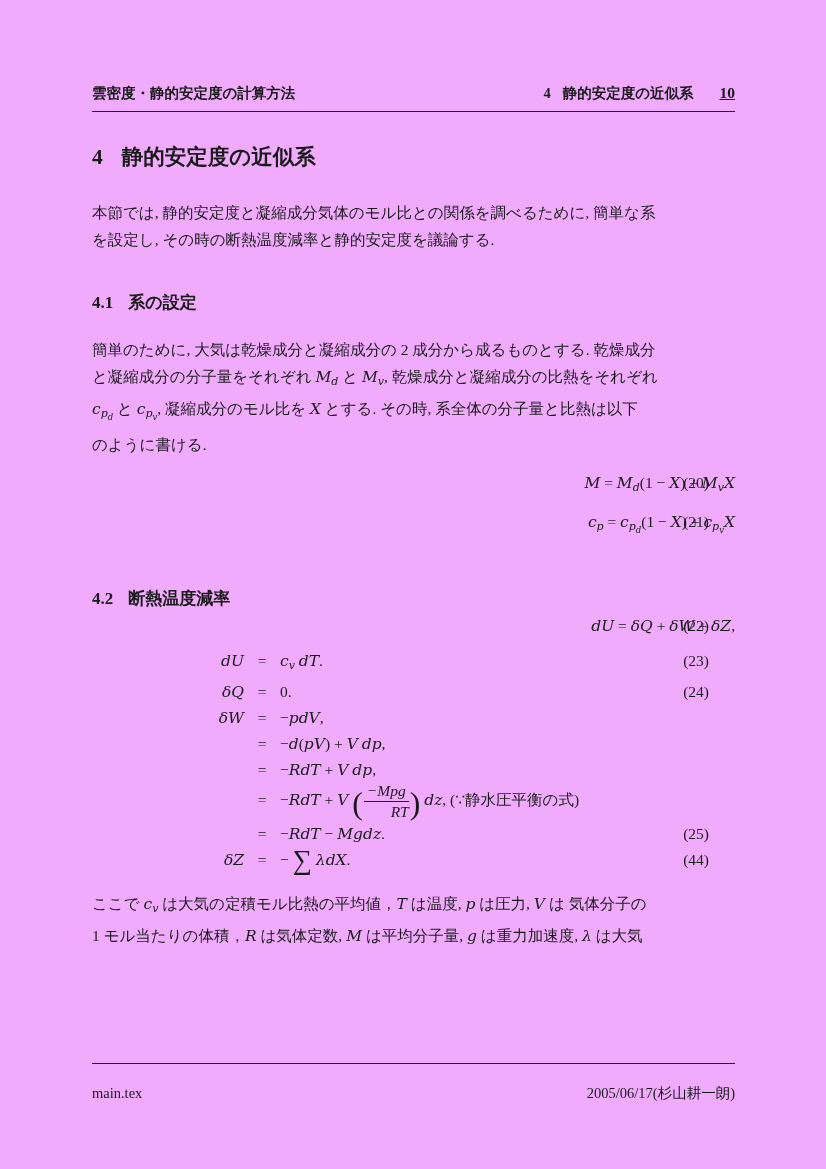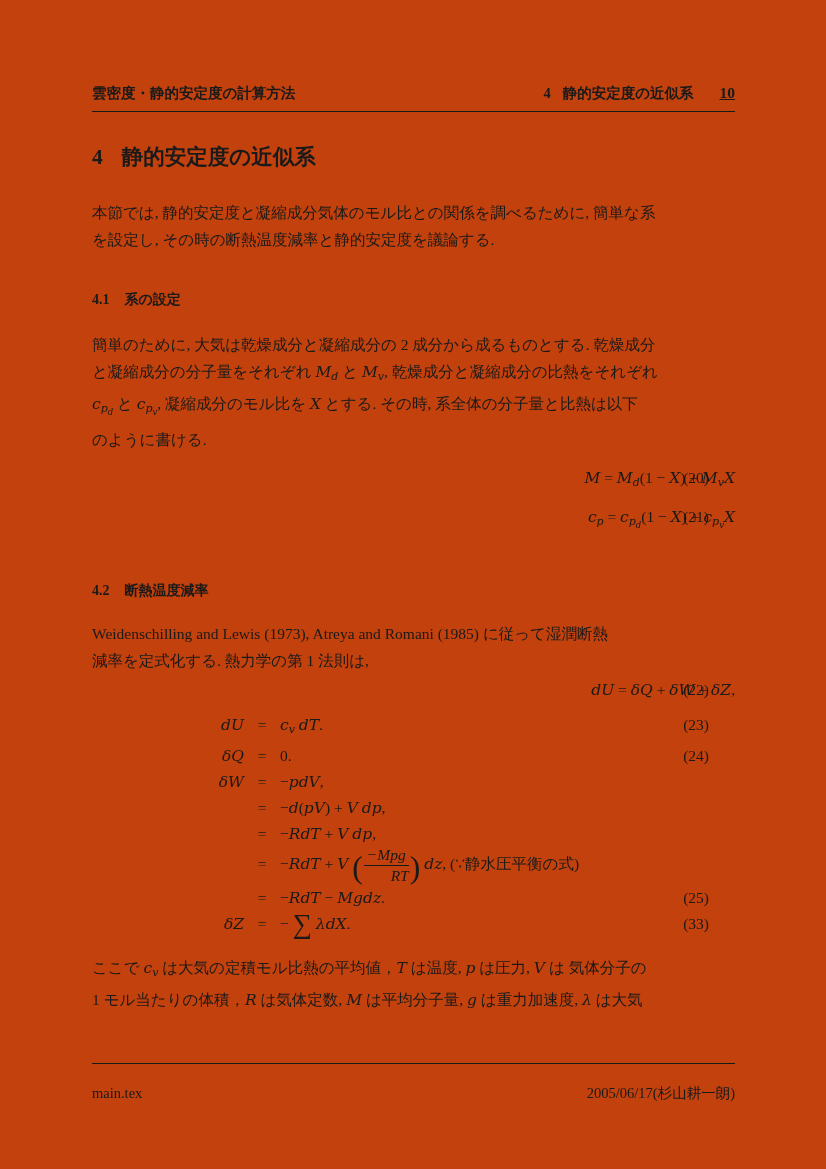--- a/index.html
+++ b/index.html
@@ -2,40 +2,40 @@
 <html><head>
 <meta charset="utf-8">
 <style>
   html,body{margin:0;padding:0;}
   body{
     width:826px;height:1169px;background:#ffffff;color:#1a1a1a;
     font-family:"Liberation Serif","DejaVu Serif",serif;
     font-size:15.5px;
     -webkit-font-smoothing:antialiased;
   }
-  .page{position:relative;width:826px;height:1169px;background:#c2410c;overflow:hidden;}
+  .page{position:relative;width:826px;height:1169px;background:#f0abfc;overflow:hidden;}
   .content{position:absolute;left:92px;top:84px;width:643px;}
 
   
   .runhead{
     display:flex;justify-content:space-between;align-items:baseline;
     border-bottom:1.6px solid #1a1a1a;padding-bottom:8px;
     font-family:"Liberation Sans","DejaVu Sans",sans-serif;
     font-size:14.5px;font-weight:600;
   }
   .runhead-right{display:flex;align-items:baseline;gap:26px;}
   .runhead-sec{display:flex;align-items:baseline;gap:12px;}
   .runhead-secnum{font-family:"Liberation Serif","DejaVu Serif",serif;font-weight:600;}
   .runhead-page{font-family:"Liberation Serif","DejaVu Serif",serif;font-weight:bold;font-size:15.5px;text-decoration:underline;}
 
   
   .h-sec{margin-top:30px;display:flex;align-items:baseline;gap:19px;font-weight:bold;font-size:21.5px;}
   .h-sec .num{font-family:"Liberation Serif","DejaVu Serif",serif;}
   .h-sec .ttl{font-family:"Liberation Sans","DejaVu Sans",sans-serif;}
-  .h-sub{display:flex;align-items:baseline;gap:15px;font-weight:bold;font-size:14px;}
+  .h-sub{display:flex;align-items:baseline;gap:15px;font-weight:bold;font-size:17px;}
   .h-sub .num{font-family:"Liberation Serif","DejaVu Serif",serif;}
   .h-sub .ttl{font-family:"Liberation Sans","DejaVu Sans",sans-serif;}
   .h-sub.first{margin-top:38px;}
   .h-sub.second{margin-top:40px;}
 
   
   .para{margin-top:26px;}
   .para .tline{line-height:27px;white-space:nowrap;}
   #para1{margin-top:28px;}
   #para2{margin-top:22px;}
@@ -123,24 +123,20 @@
         <span><span class="mi">c</span><span class="msub">p</span> = <span class="mi">c</span><span class="msub">p</span><span class="msub2">d</span>(1 − <span class="mi">X</span>) + <span class="mi">c</span><span class="msub">p</span><span class="msub2">v</span><span class="mi">X</span></span>
         <span class="eqnum">(21)</span>
       </div>
     </div>
 
     <div class="h-sub second">
       <span class="num">4.2</span>
       <span class="ttl">断熱温度減率</span>
     </div>
 
-    <div class="para" id="para3">
-        <div class="tline">Weidenschilling and Lewis (1973), Atreya and Romani (1985) に従って湿潤断熱</div>
-        <div class="tline">減率を定式化する. 熱力学の第 1 法則は,</div>
-      </div>
 
     <div class="ceq" id="eq22">
       <span><span class="mi">dU</span> = <span class="mi">δQ</span> + <span class="mi">δW</span> + <span class="mi">δZ</span>,</span>
       <span class="eqnum">(22)</span>
     </div>
 
 
     <div class="eqblock">
         <div class="eqrow">
           <span class="eql"><span class="mi">dU</span></span>
@@ -177,21 +173,21 @@
         <div class="eqrow">
           <span class="eql"></span>
           <span class="eqm">=</span>
           <span class="eqr">−<span class="mi">RdT</span> − <span class="mi">Mgdz</span>.</span>
           <span class="eqnum">(25)</span>
         </div>
         <div class="eqrow">
           <span class="eql"><span class="mi">δZ</span></span>
           <span class="eqm">=</span>
           <span class="eqr">− <span class="msum">∑</span> <span class="mi">λdX</span>.</span>
-          <span class="eqnum">(33)</span>
+          <span class="eqnum">(44)</span>
         </div>
       </div>
 
     <div class="para" id="para5">
         <div class="tline">ここで <span class="mi">c</span><span class="msub">v</span> は大気の定積モル比熱の平均値，<span class="mi">T</span> は温度, <span class="mi">p</span> は圧力, <span class="mi">V</span> は 気体分子の</div>
         <div class="tline">1 モル当たりの体積，<span class="mi">R</span> は気体定数, <span class="mi">M</span> は平均分子量, <span class="mi">g</span> は重力加速度, <span class="mi">λ</span> は大気</div>
       </div>
 
   </div>
 

